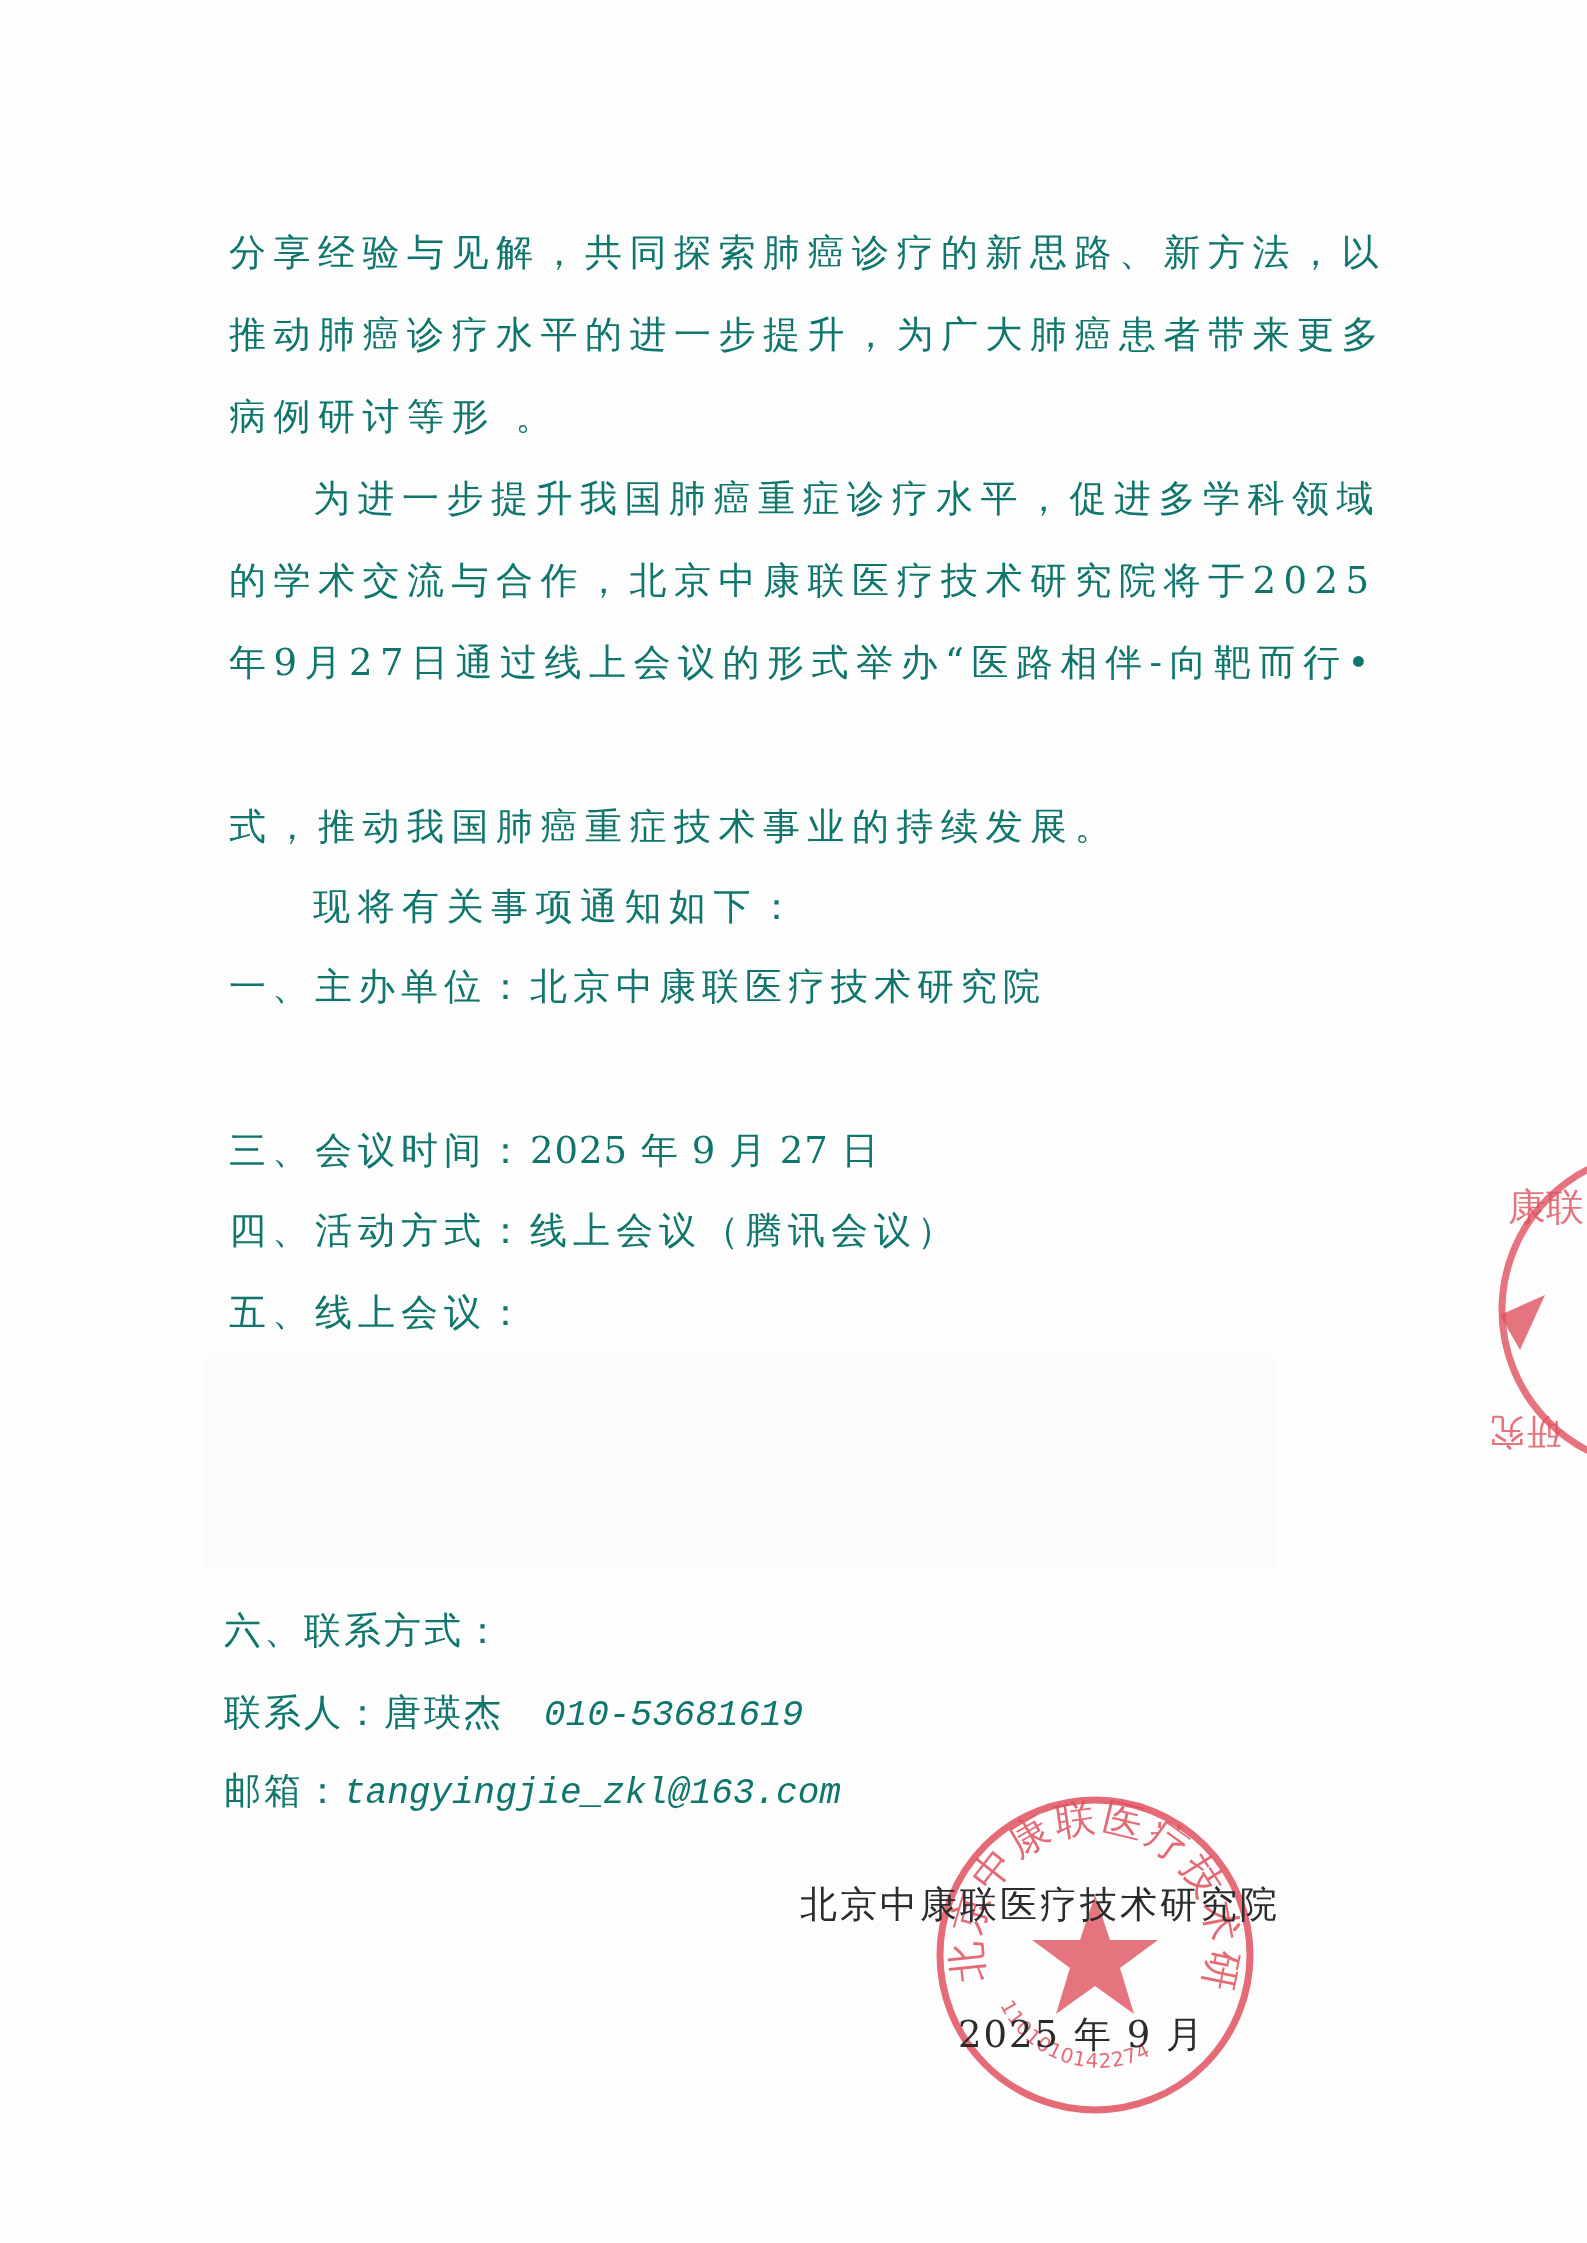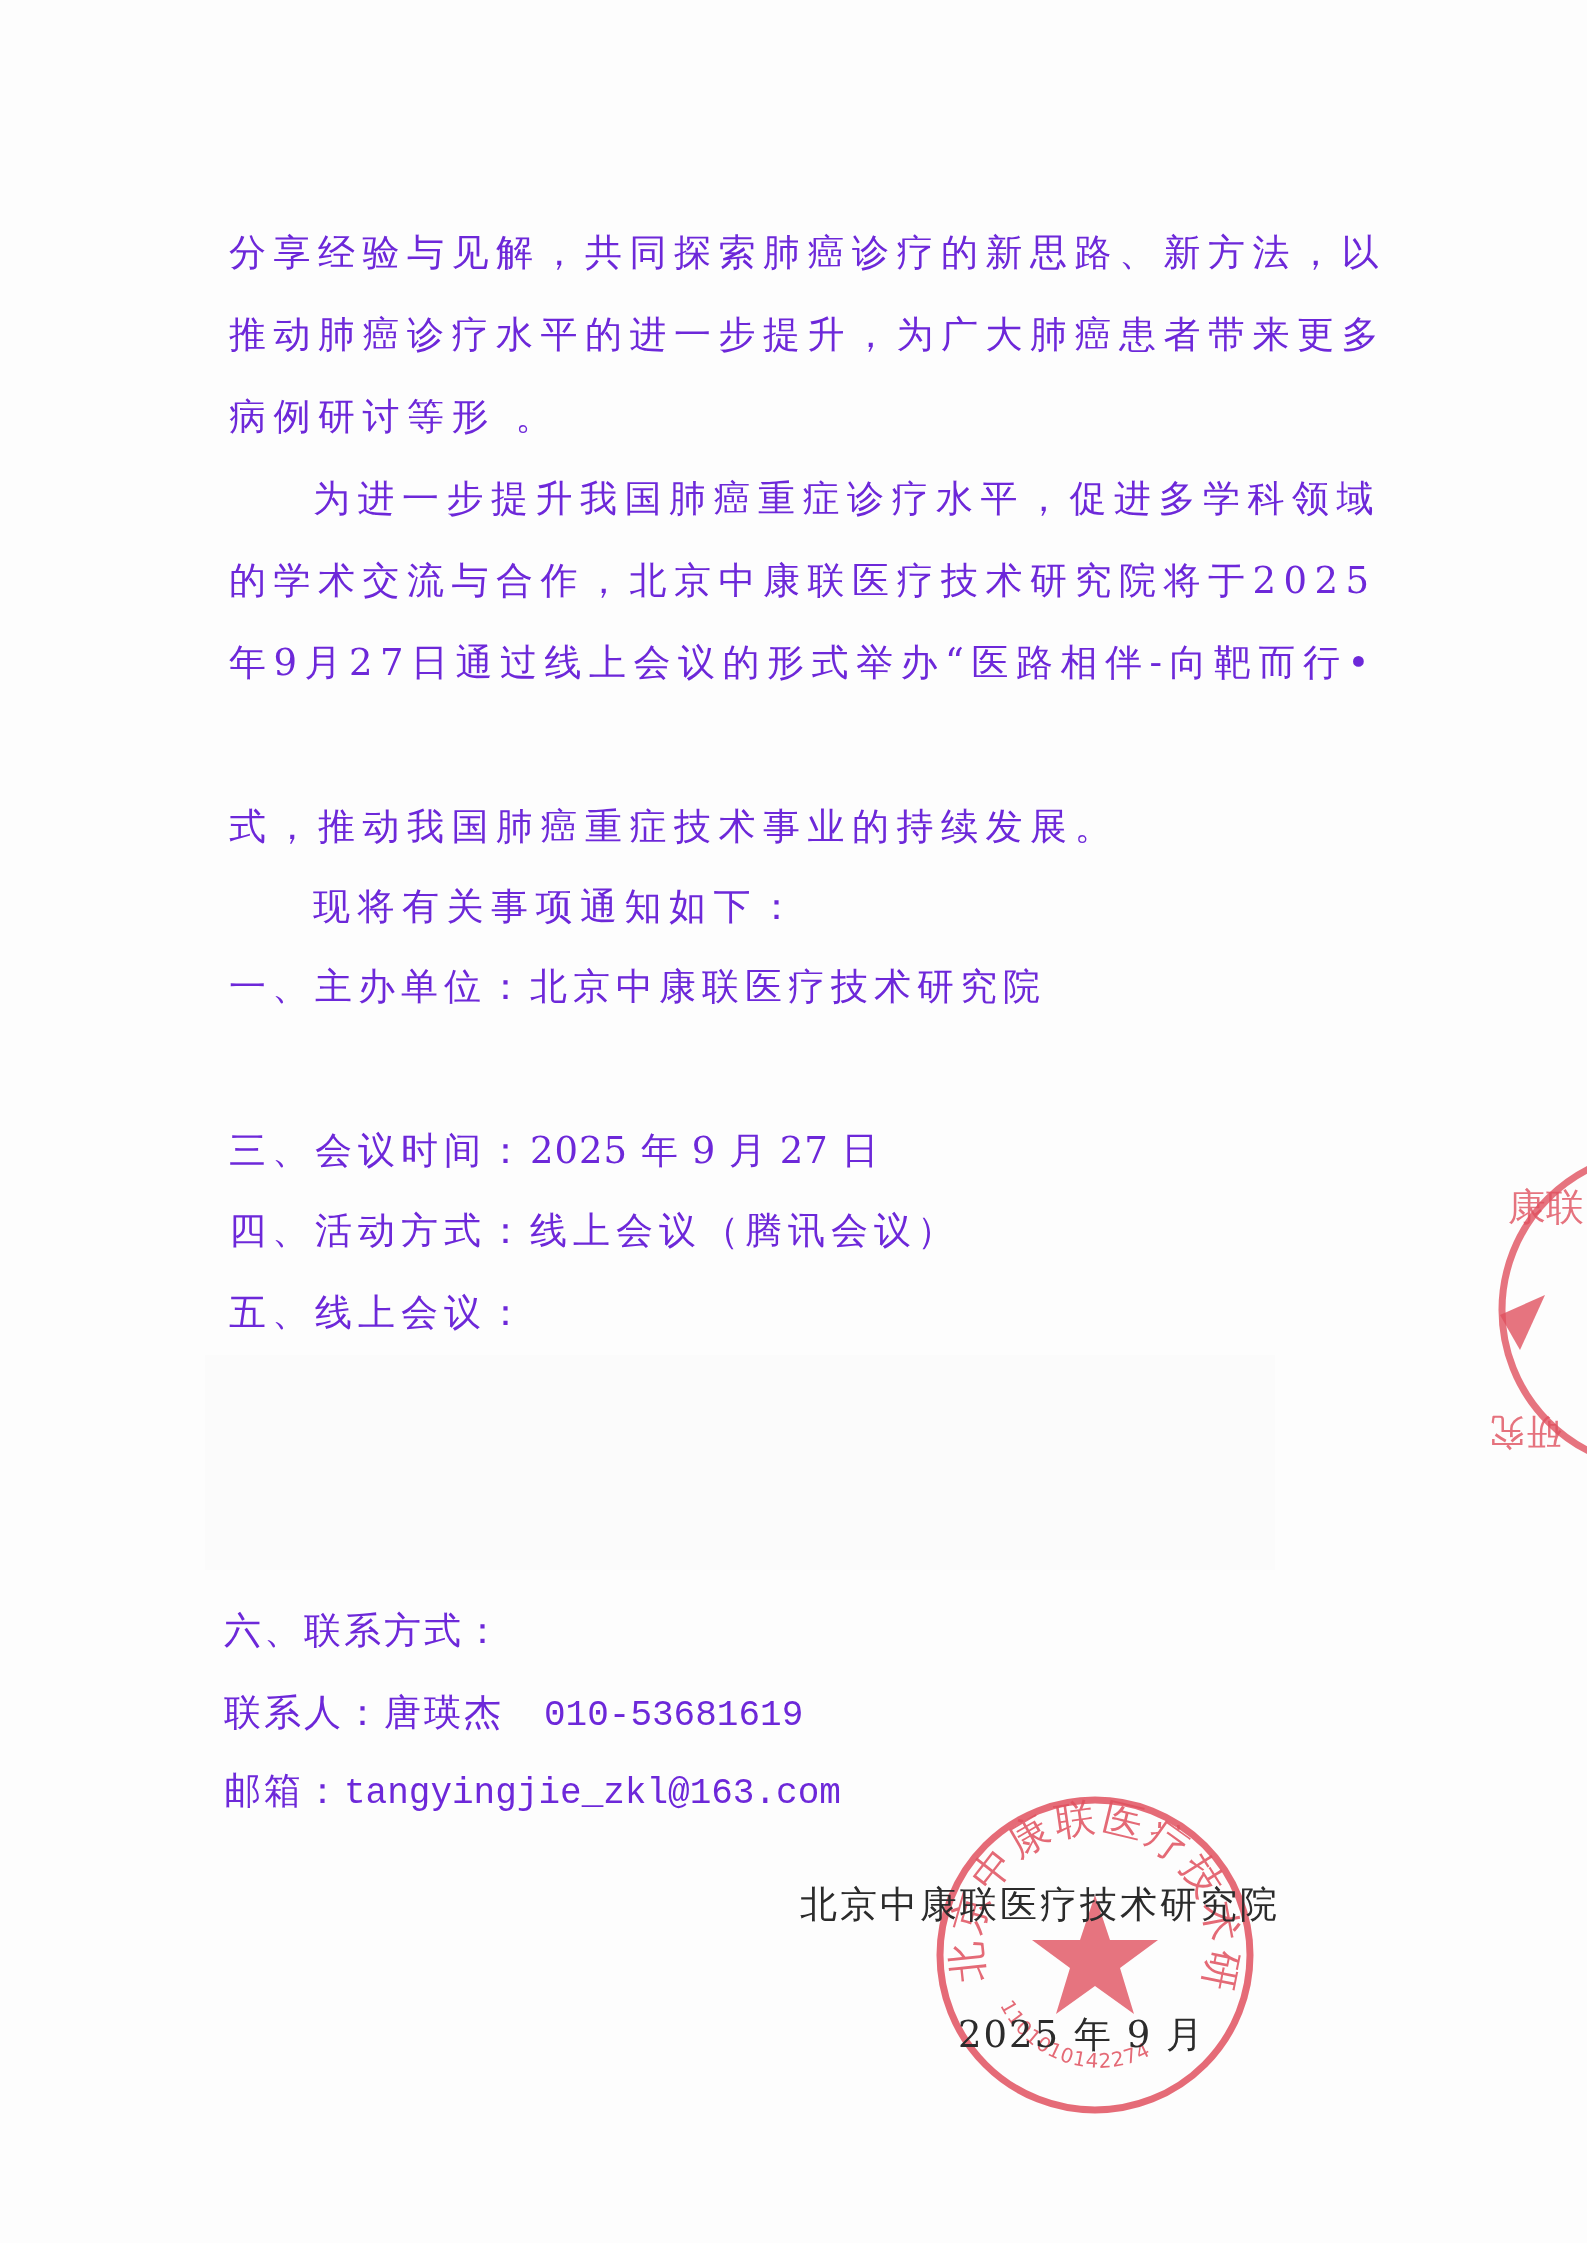--- a/index.html
+++ b/index.html
@@ -9,26 +9,26 @@
       position: relative; overflow: hidden;
       font-family: "DejaVu Serif", "Liberation Serif", serif;
       color: #2a2a2a;
     }
     .page { position: absolute; left: 0; top: 0; width: 1587px; height: 2243px; }
     .line {
       position: absolute; left: 229px;
       font-size: 37px; line-height: 50px;
       letter-spacing: 7.5px;
       white-space: nowrap;
-      color: #6d28d9;
+      color: #0f766e;
     }
     .indent { left: 313px; }
     .list { letter-spacing: 6px; }
     .contact { left: 224px; letter-spacing: 3px; text-align: right; }
-    .mono { font-family: "Liberation Mono", "DejaVu Sans Mono", monospace; letter-spacing: 0; font-size: 36px; }
+    .mono { font-family: "Liberation Mono", "DejaVu Sans Mono", monospace; letter-spacing: 0; font-size: 36px; font-style: italic; }
     .redacted {
       position: absolute; left: 205px; top: 1355px; width: 1070px; height: 215px;
       background: #fbfbfb;
     }
     .sig { position: absolute; font-size: 37px; line-height: 50px; color: #2b2b2b; white-space: nowrap; z-index: 3; }
     .stamp { position: absolute; z-index: 2; }
     .stamp svg { display: block; }
   </style>
 </head>
 <body>

